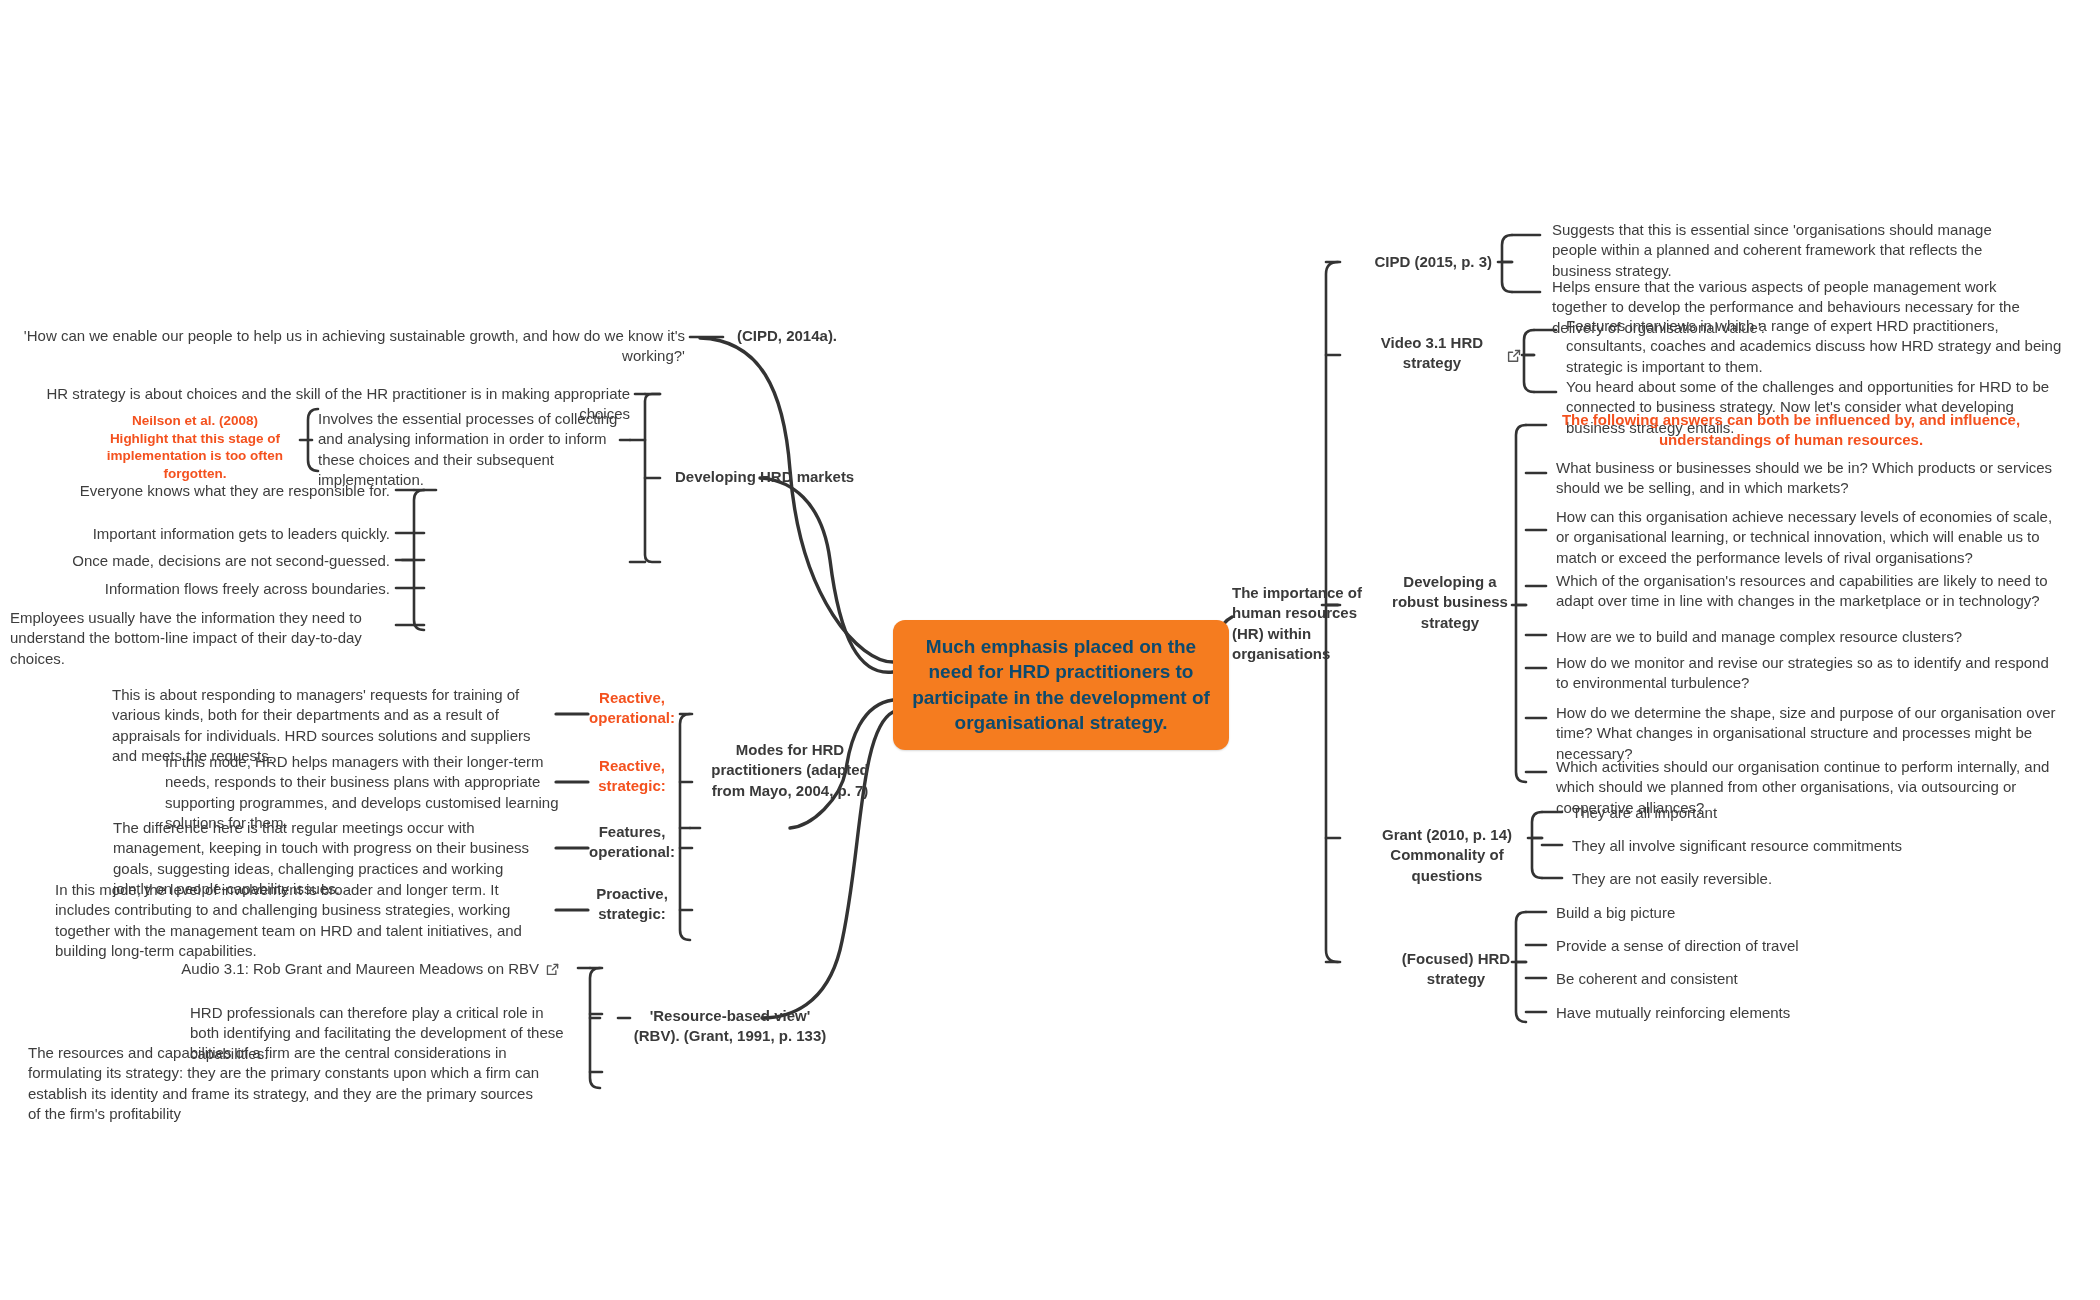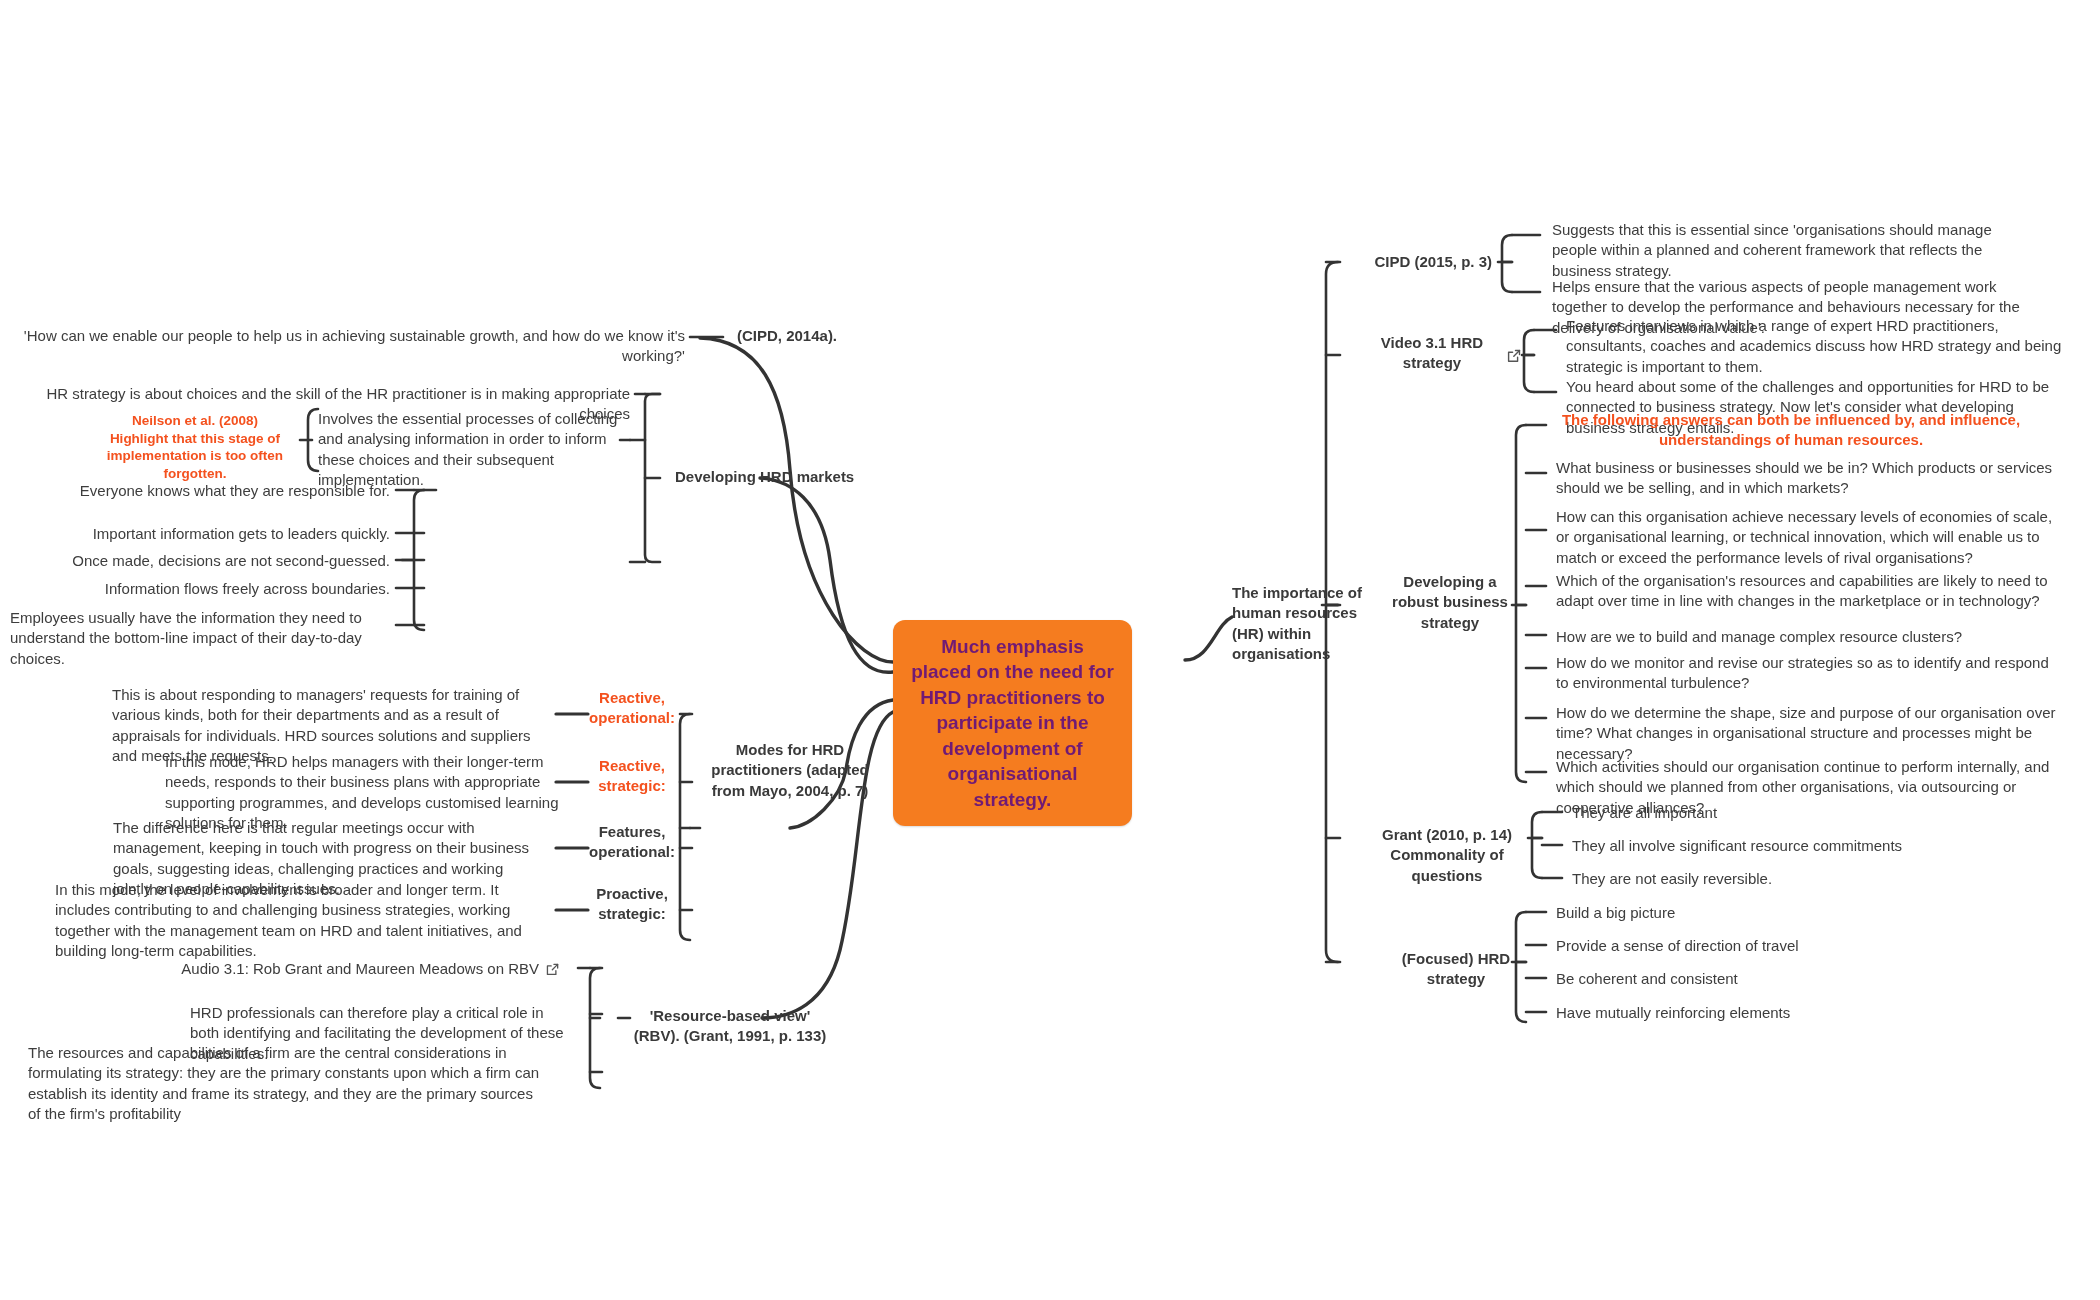--- a/index.html
+++ b/index.html
@@ -13,24 +13,24 @@
   .node{position:absolute;box-sizing:border-box;}
   .txt{font-size:15px;line-height:1.35;color:#3d3d3d;white-space:pre-line;}
   .bold{font-weight:bold;color:#3a3a3a;}
   .orange{color:#f4511e;font-weight:bold;}
   .orange-s{color:#f4511e;font-weight:bold;font-size:15px;}
   .ta-r{text-align:right;}
   .ta-c{text-align:center;}
   .ta-l{text-align:left;}
 
   #center-node{
-    position:absolute;left:893px;top:620px;width:239px;
+    position:absolute;left:893px;top:620px;width:336px;
     background:#f57c1f;border-radius:12px;
     padding:14px 16px;box-sizing:border-box;
-    color:#701a75;font-weight:bold;font-size:19px;line-height:1.34;
+    color:#0c4a6e;font-weight:bold;font-size:19px;line-height:1.34;
     text-align:center;
     box-shadow:0 1px 2px rgba(0,0,0,.15);
     z-index:5;
   }
   .extlink{display:inline-block;width:15px;height:15px;vertical-align:middle;margin-left:6px;}
   .extlink svg{display:block;}
 </style>
 </head>
 <body>
 

